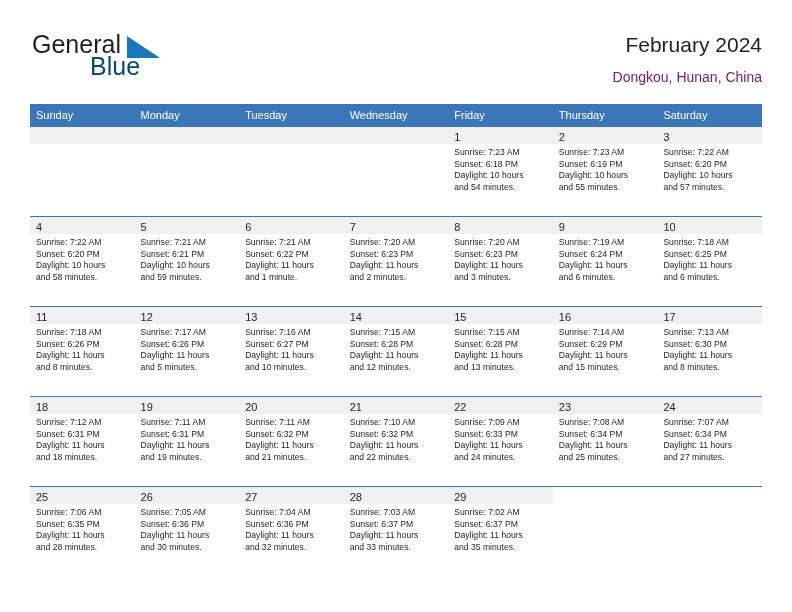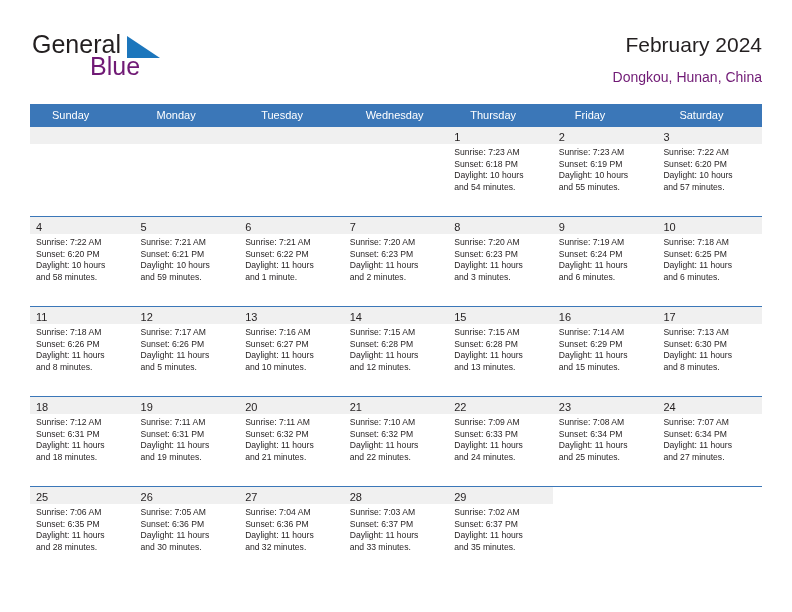--- a/index.html
+++ b/index.html
@@ -44,21 +44,21 @@
     letter-spacing: 0px;
     color: #231f20;
     font-family: "Liberation Sans", sans-serif;
     font-weight: 400;
   }
   .brand-blue {
     position: absolute;
     left: 60px;
     top: 22px;
     font-size: 25px;
-    color: #701a75;
+    color: #0c4a6e;
     font-family: "Liberation Sans", sans-serif;
     font-weight: 400;
   }
   .brand-triangle {
     position: absolute;
     left: 97px;
     top: 6px;
     width: 0;
     height: 0;
     border-left: 33px solid #1c76bc;
@@ -97,21 +97,21 @@
     height: 22px;
     background: #3b77b8;
   }
   .dow-cell {
     flex: 0 0 104.571px;
     width: 104.571px;
     box-sizing: border-box;
     color: #ffffff;
     font-size: 11px;
     line-height: 22px;
-    padding-left: 22px;
+    padding-left: 6px;
     white-space: nowrap;
     overflow: hidden;
   }
   .week-row {
     display: flex;
     width: 732px;
     height: 90px;
     border-top: 1.5px solid #3b77b8;
     box-sizing: border-box;
     background: #ffffff;
@@ -167,22 +167,22 @@
       <div class="cal-subtitle">Dongkou, Hunan, China</div>
     </div>
   </div>
 
   <div class="calendar">
     <div class="dow-row">
       <div class="dow-cell">Sunday</div>
       <div class="dow-cell">Monday</div>
       <div class="dow-cell">Tuesday</div>
       <div class="dow-cell">Wednesday</div>
+      <div class="dow-cell">Friday</div>
       <div class="dow-cell">Thursday</div>
-      <div class="dow-cell">Friday</div>
       <div class="dow-cell">Saturday</div>
     </div>
     <div id="weeks-container">
         <div class="week-row">
           <div class="day-cell empty">
             <div class="day-num-band"><span class="day-num"></span></div>
           </div>
           <div class="day-cell empty">
             <div class="day-num-band"><span class="day-num"></span></div>
           </div>

